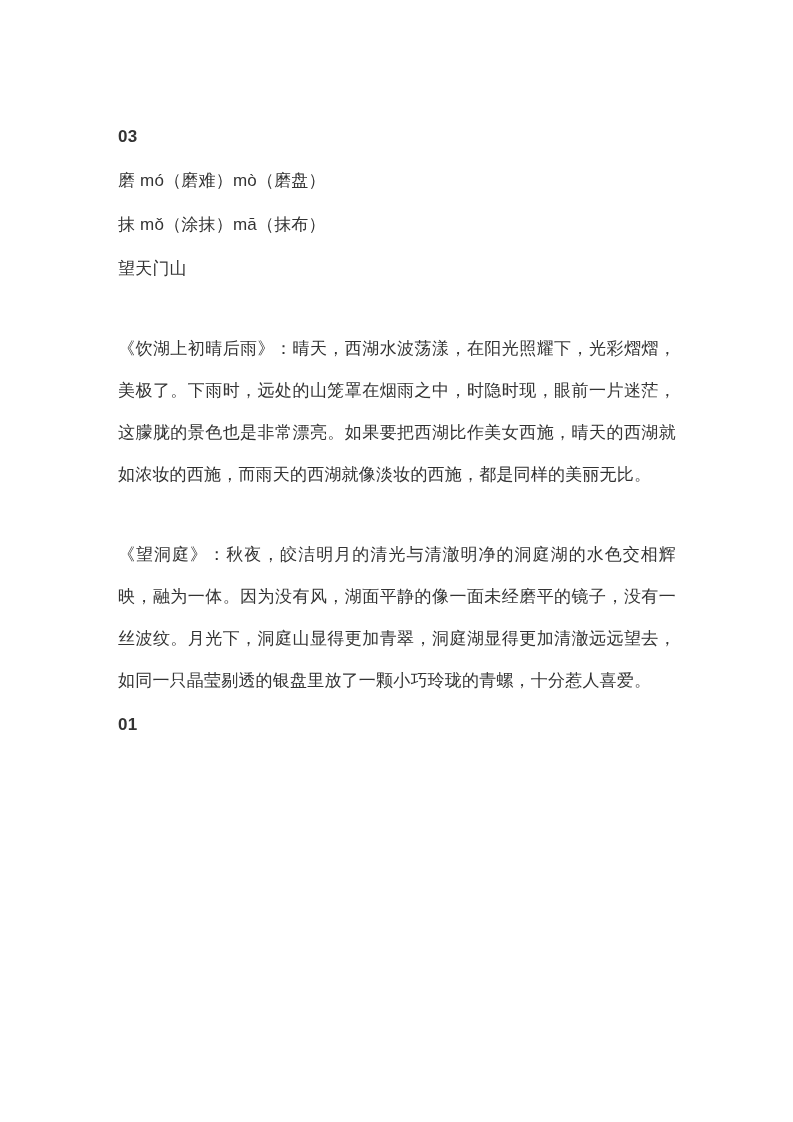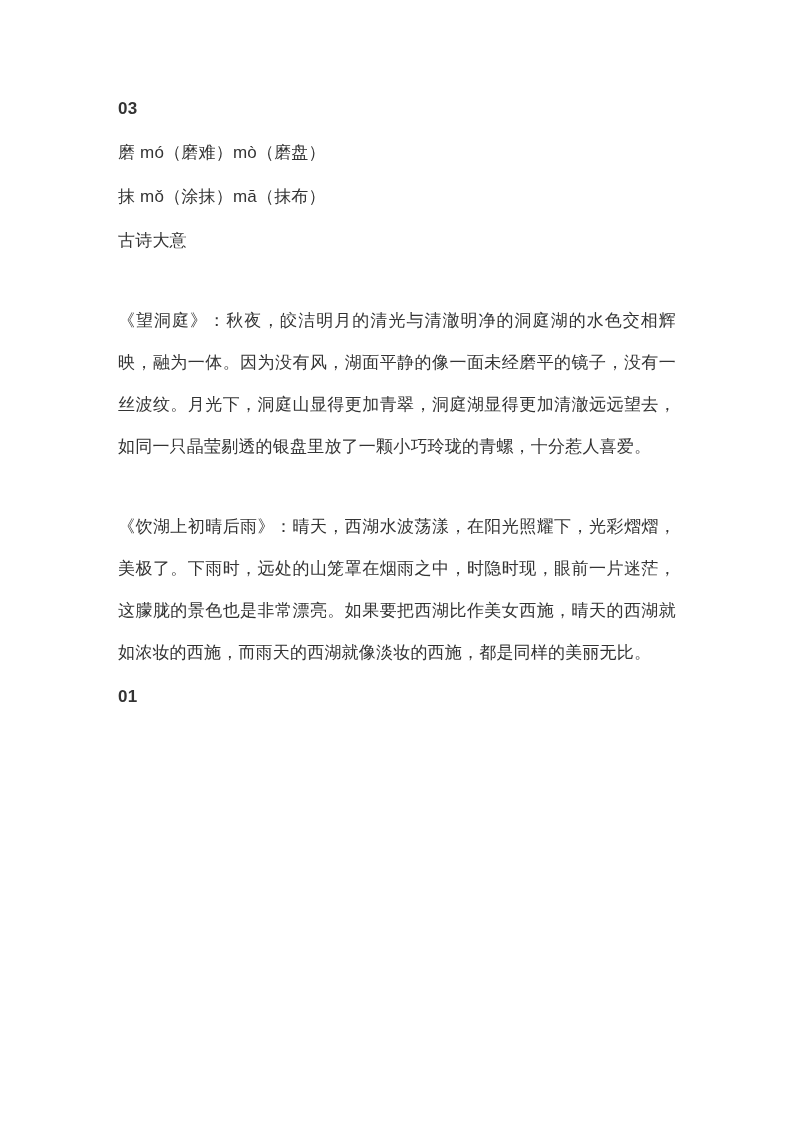--- a/index.html
+++ b/index.html
@@ -10,21 +10,21 @@
   .page {
     position: relative;
     width: 793px;
     height: 1122px;
     background: #ffffff;
     overflow: hidden;
     font-family: "Liberation Sans", "DejaVu Sans", sans-serif;
   }
   .content {
     box-sizing: border-box;
-    padding: 88px 117px 0 118px;
+    padding: 116px 117px 0 118px;
   }
   .content p {
     margin: 0 0 2px 0;
     font-size: 17px;
     line-height: 42px;
     color: #333333;
     letter-spacing: 0.2px;
   }
   .heading {
     font-weight: 700;
@@ -49,23 +49,23 @@
   <div class="content">
 
     <p class="heading">03</p>
 
 
     <p>磨 mó（磨难）mò（磨盘）</p>
 
     <p>抹 mǒ（涂抹）mā（抹布）</p>
 
 
-    <p>古诗大意</p>
+    <p>望天门山</p>
 
 
+    <p class="para gap-before-lg">《饮湖上初晴后雨》：晴天，西湖水波荡漾，在阳光照耀下，光彩熠熠，美极了。下雨时，远处的山笼罩在烟雨之中，时隐时现，眼前一片迷茫，这朦胧的景色也是非常漂亮。如果要把西湖比作美女西施，晴天的西湖就如浓妆的西施，而雨天的西湖就像淡妆的西施，都是同样的美丽无比。</p>
+
     <p class="para gap-before-lg">《望洞庭》：秋夜，皎洁明月的清光与清澈明净的洞庭湖的水色交相辉映，融为一体。因为没有风，湖面平静的像一面未经磨平的镜子，没有一丝波纹。月光下，洞庭山显得更加青翠，洞庭湖显得更加清澈远远望去，如同一只晶莹剔透的银盘里放了一颗小巧玲珑的青螺，十分惹人喜爱。</p>
-
-    <p class="para gap-before-lg">《饮湖上初晴后雨》：晴天，西湖水波荡漾，在阳光照耀下，光彩熠熠，美极了。下雨时，远处的山笼罩在烟雨之中，时隐时现，眼前一片迷茫，这朦胧的景色也是非常漂亮。如果要把西湖比作美女西施，晴天的西湖就如浓妆的西施，而雨天的西湖就像淡妆的西施，都是同样的美丽无比。</p>
 
     <p class="heading">01</p>
 
   </div>
 </div>
 
 </body></html>

